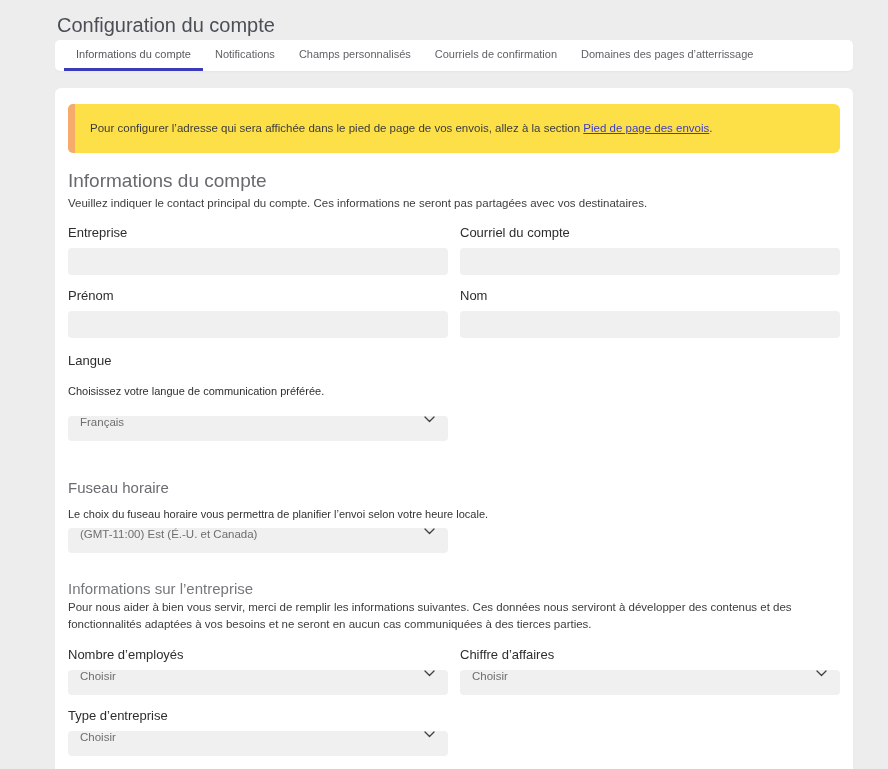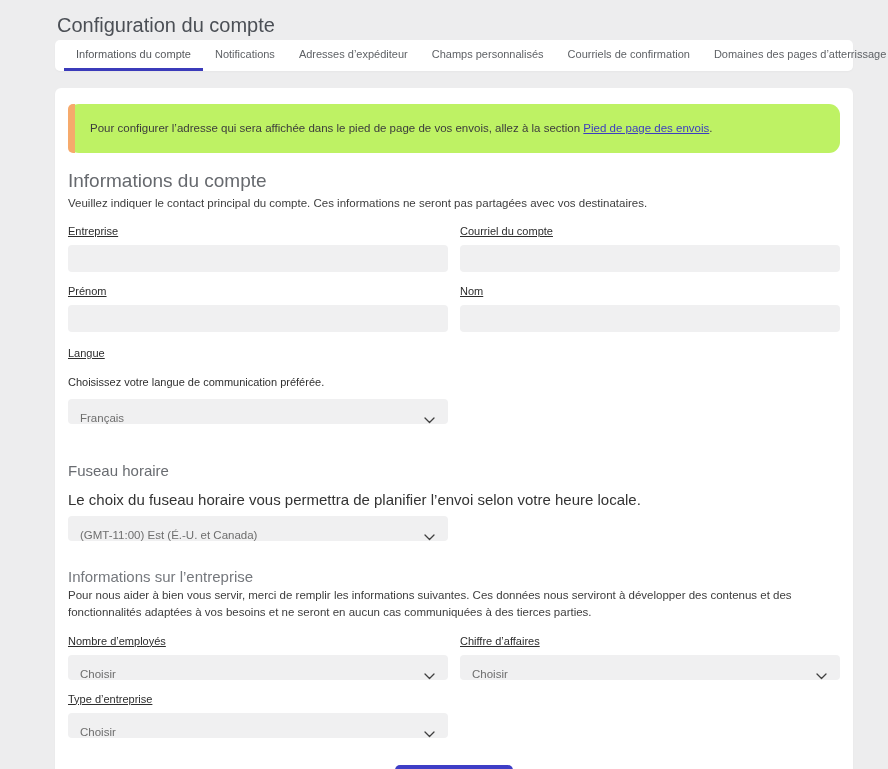--- a/index.html
+++ b/index.html
@@ -30,83 +30,80 @@
   .tab.active { border-bottom-color:#3b3bba; color:#55585c; }
 
   .card {
     background:#ffffff; border-radius:6px;
     margin-top:17px; padding:16px 13px 12px;
     box-shadow:0 1px 2px rgba(0,0,0,0.04);
     box-sizing:border-box;
   }
 
   .banner {
-    position:relative; background:#bef264; border-radius:11px;
+    position:relative; background:#fde047; border-radius:6px;
     padding:17px 16px 17px 22px; font-size:11.5px; color:#3c3c3c;
     line-height:1.3;
   }
   .banner-bar {
     position:absolute; left:0; top:0; bottom:0; width:7px;
     background:#f6aa6c; border-radius:5px 0 0 5px;
   }
   .banner a { color:#3d3dc0; text-decoration:underline; cursor:pointer; }
 
   .section-lg { font-size:19px; font-weight:400; color:#66696e; margin:17px 0 3px; }
   .section-md { font-size:15px; font-weight:400; color:#696c71; margin:38px 0 0; }
   .section-md.lighter { color:#75787d; margin:27px 0 2px; }
   .desc { font-size:11.5px; color:#3d3d3d; margin:0 0 13px; line-height:1.5; }
 
   .grid { display:grid; grid-template-columns:1fr 1fr; column-gap:12px; }
   .half { width:calc(50% - 6px); }
 
   .field { margin-bottom:13px; }
-  .field-label { font-size:11px; color:#2d2d2d; margin-bottom:8px;text-decoration:underline; }
+  .field-label { font-size:13px; color:#2d2d2d; margin-bottom:8px; }
   .field-label.tight { margin-bottom:17px; }
-  .helper { font-size:11px; color:#2f2f2f; margin:0 0 11px; }
+  .helper { font-size:11px; color:#2f2f2f; margin:0 0 19px; }
 
   .text-input {
     display:block; width:100%; height:27px;
     background:#f0f0f1; border:0; border-radius:4px;
     box-sizing:border-box; padding:0 10px;
     font-family:inherit; font-size:12px; color:#333;
     outline:none;
   }
 
   .select {
     height:25px; background:#f0f0f1; border-radius:4px;
-    display:flex; align-items:flex-end; justify-content:space-between;
+    display:flex; align-items:flex-start; justify-content:space-between;
     padding:0 13px 0 12px; font-size:11.5px; color:#6e6e6e;
     cursor:pointer; box-sizing:border-box;
   }
   .select .chev { flex:0 0 auto; margin-left:8px; }
 
-  .tz-helper { font-size:15px; color:#333; margin:12px 0 8px; }
+  .tz-helper { font-size:11px; color:#333; margin:12px 0 8px; }
 
   .save-row { text-align:center; margin:27px 0 10px; }
   .save-btn {
     background:#3e3ec6; color:#ffffff; border:0; border-radius:5px;
     font-family:inherit; font-size:13px; padding:8px 22px; cursor:pointer;
   }
 </style>
 </head>
 <body>
 
 <div class="container">
 
   <h1 class="page-title">Configuration du compte</h1>
 
   <div class="tabbar">
     <div class="tab active">
         <span>Informations du compte</span>
       </div>
     <div class="tab">
         <span>Notifications</span>
-      </div>
-    <div class="tab">
-        <span>Adresses d’expéditeur</span>
       </div>
     <div class="tab">
         <span>Champs personnalisés</span>
       </div>
     <div class="tab">
         <span>Courriels de confirmation</span>
       </div>
     <div class="tab">
         <span>Domaines des pages d’atterrissage</span>
       </div>

